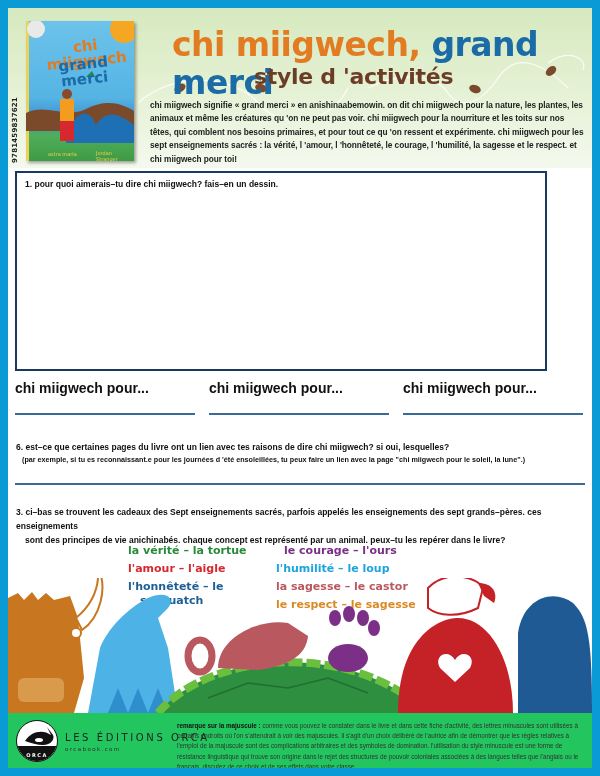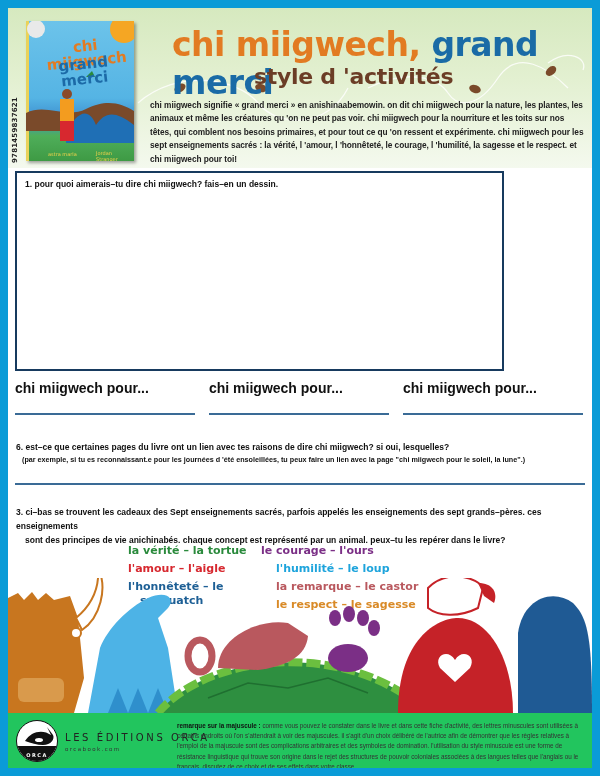--- a/index.html
+++ b/index.html
@@ -52,21 +52,21 @@
   .subtitle {
     position: absolute; left: 246px; top: 56px; font-size: 22px; font-weight: bold; color: #6b3d26;
     font-family: "DejaVu Sans", sans-serif; letter-spacing: -0.3px;
   }
   .intro {
     position: absolute; left: 142px; top: 91px; width: 436px;
     font-size: 8.3px; line-height: 13.4px; color: #222; font-weight: bold;
     font-family: "Liberation Sans", sans-serif; letter-spacing: -0.05px;
   }
   .draw-box {
-    position: absolute; left: 7px; top: 163px; width: 489px; height: 200px;
+    position: absolute; left: 7px; top: 163px; width: 532px; height: 200px;
     border: 2px solid #173a5e; background: #fff;
   }
   .q1 {
     position: absolute; left: 8px; top: 6px; font-size: 8.5px; color: #111; font-weight: bold;
     font-family: "Liberation Sans", sans-serif;
   }
   .pour-row { position: absolute; left: 7px; top: 372px; width: 570px; height: 36px; }
   .pour-col { position: absolute; top: 0; width: 180px; }
   .pour-col .lbl { font-size: 14px; font-weight: bold; color: #111; font-family: "Liberation Sans", sans-serif; }
   .pour-col .line { position: absolute; top: 33px; left: 0; width: 180px; height: 1.5px; background: #3a6b96; }
@@ -170,23 +170,23 @@
 
   <div class="q3">
     <span>3. ci–bas se trouvent les cadeaux des Sept enseignements sacrés, parfois appelés les enseignements des sept grands–pères. ces enseignements</span>
     <span class="indent">sont des principes de vie anichinabés. chaque concept est représenté par un animal. peux–tu les repérer dans le livre?</span>
   </div>
 
   <div class="teach" style="left:120px;top:534px;color:#2a8a3c">la vérité – la tortue</div>
   <div class="teach" style="left:120px;top:552px;color:#d7282f">l'amour – l'aigle</div>
   <div class="teach" style="left:120px;top:570px;color:#1d5f95">l'honnêteté – le</div>
   <div class="teach" style="left:132px;top:584px;color:#1d5f95">sasquatch</div>
-  <div class="teach" style="left:253px;top:534px;color:#7b2f86">le courage – l'ours</div>
+  <div class="teach" style="left:276px;top:534px;color:#7b2f86">le courage – l'ours</div>
   <div class="teach" style="left:268px;top:552px;color:#1ea4dc">l'humilité – le loup</div>
-  <div class="teach" style="left:268px;top:570px;color:#b9585e">la remarque – le castor</div>
+  <div class="teach" style="left:268px;top:570px;color:#b9585e">la sagesse – le castor</div>
   <div class="teach" style="left:268px;top:588px;color:#d98a27">le respect – le sagesse</div>
 
   <svg class="art" width="584" height="135" viewBox="0 0 584 135">
 
     <g>
       <path d="M0 20 L10 15 L16 22 L24 14 L30 22 L38 15 L46 22 L62 18 L70 40 L76 100 L66 135 L0 135 Z" fill="#c8761f"></path>
       <path d="M68 40 C 80 30, 92 15, 90 -10 C 100 10, 92 40, 74 52 Z" fill="#ffffff" stroke="#c8761f" stroke-width="2"></path>
       <rect x="10" y="100" width="46" height="24" rx="6" fill="#d99a4c"></rect>
       <circle cx="68" cy="55" r="5" fill="#fff" stroke="#c8761f" stroke-width="2"></circle>
     </g>

